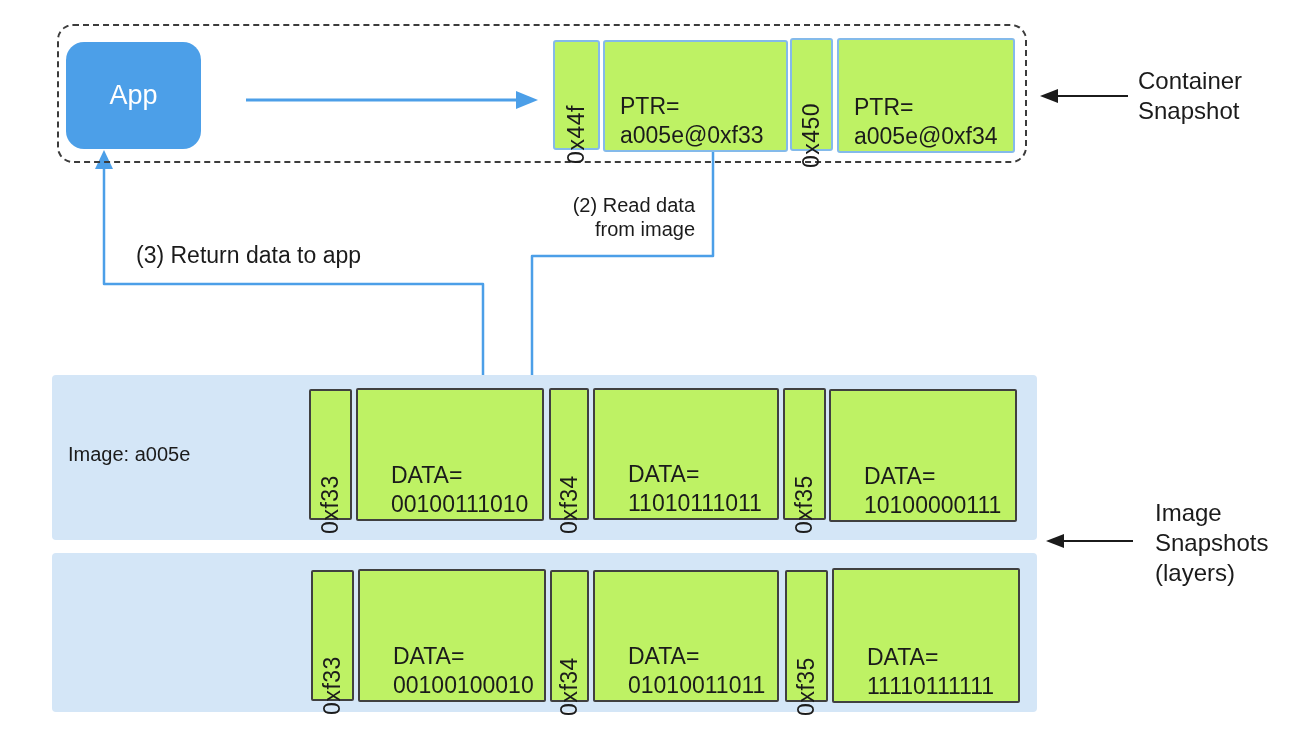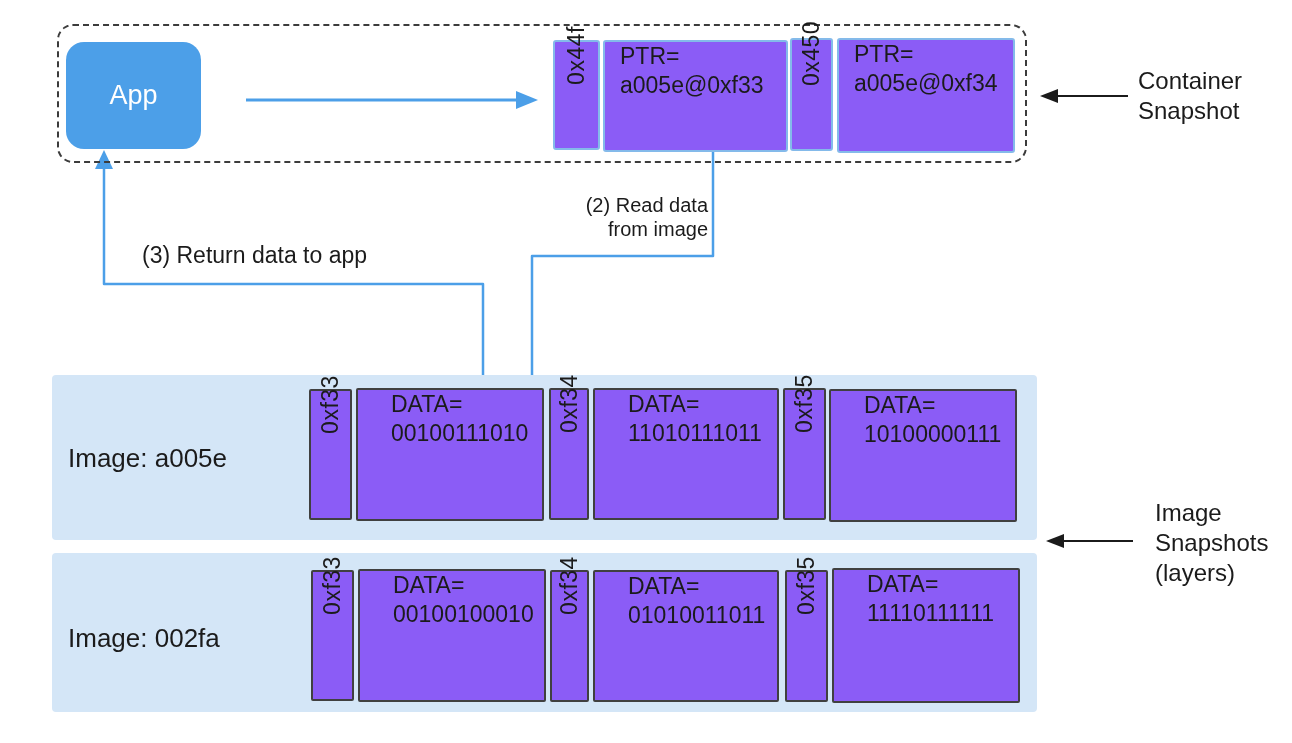--- a/index.html
+++ b/index.html
@@ -36,23 +36,23 @@
     border-radius: 18px;
     display: flex;
     align-items: center;
     justify-content: center;
     color: #ffffff;
     font-size: 27px;
   }
   
   .blk {
     position: absolute;
-    background: #8b5cf6;
+    background: #bef264;
     display: flex;
-    align-items: flex-start;
+    align-items: flex-end;
     box-sizing: border-box;
   }
   .lb { border: 2px solid #84baea; border-radius: 3px; }   
   .db { border: 2px solid #404040; border-radius: 2px; }   
   .addr { justify-content: center; }
   .addr .vtext {
     transform: rotate(-90deg);
     font-size: 23px;
     white-space: nowrap;
     letter-spacing: 0.5px;
@@ -70,21 +70,21 @@
     left: 52px;
     width: 985px;
     background: #d4e6f7;
     border-radius: 4px;
   }
   #row1-bg { top: 375px; height: 165px; }
   #row2-bg { top: 553px; height: 159px; }
   .row-name {
     position: absolute;
     left: 68px;
-    font-size: 26px;
+    font-size: 20px;
     white-space: nowrap;
   }
   
   .flabel {
     position: absolute;
     font-size: 23px;
     white-space: pre-line;
   }
   .callout {
     position: absolute;
@@ -140,23 +140,23 @@
 a005e@0xf33</span>
   </div>
   <div class="blk lb addr" style="left:790px; top:38px; width:43px; height:113px;">
     <span class="vtext">0x450</span>
   </div>
   <div class="blk lb" style="left:837px; top:38px; width:178px; height:115px;">
     <span class="content">PTR=
 a005e@0xf34</span>
   </div>
 
-  <div class="flabel" style="left:558px; top:193px; width:150px; text-align:right; font-size:20px; line-height:24px;">(2) Read data
+  <div class="flabel" style="left:545px; top:193px; width:150px; text-align:right; font-size:20px; line-height:24px;">(2) Read data
 from image</div>
-  <div class="flabel" style="left:142px; top:242px; width:300px;">(3) Return data to app</div>
+  <div class="flabel" style="left:136px; top:242px; width:300px;">(3) Return data to app</div>
 
   <div class="callout" style="left:1155px; top:498px;">Image
 Snapshots
 (layers)</div>
   <div class="callout" style="left:1138px; top:66px;">Container
 Snapshot</div>
 
   <div class="rowbg" id="row1-bg"></div>
   <div class="row-name" style="top:443px;">Image: a005e</div>
 
@@ -176,21 +176,20 @@
   </div>
   <div class="blk db addr" style="left:783px; top:388px; width:43px; height:132px;">
     <span class="vtext">0xf35</span>
   </div>
   <div class="blk db" style="left:829px; top:389px; width:188px; height:133px;">
     <span class="content data">DATA=
 10100000111</span>
   </div>
 
   <div class="rowbg" id="row2-bg"></div>
-  <div class="row-name" style="top:623px;">Image: 002fa</div>
 
   <div class="blk db addr" style="left:311px; top:570px; width:43px; height:131px;">
     <span class="vtext">0xf33</span>
   </div>
   <div class="blk db" style="left:358px; top:569px; width:188px; height:133px;">
     <span class="content data">DATA=
 00100100010</span>
   </div>
   <div class="blk db addr" style="left:550px; top:570px; width:39px; height:132px;">
     <span class="vtext">0xf34</span>

